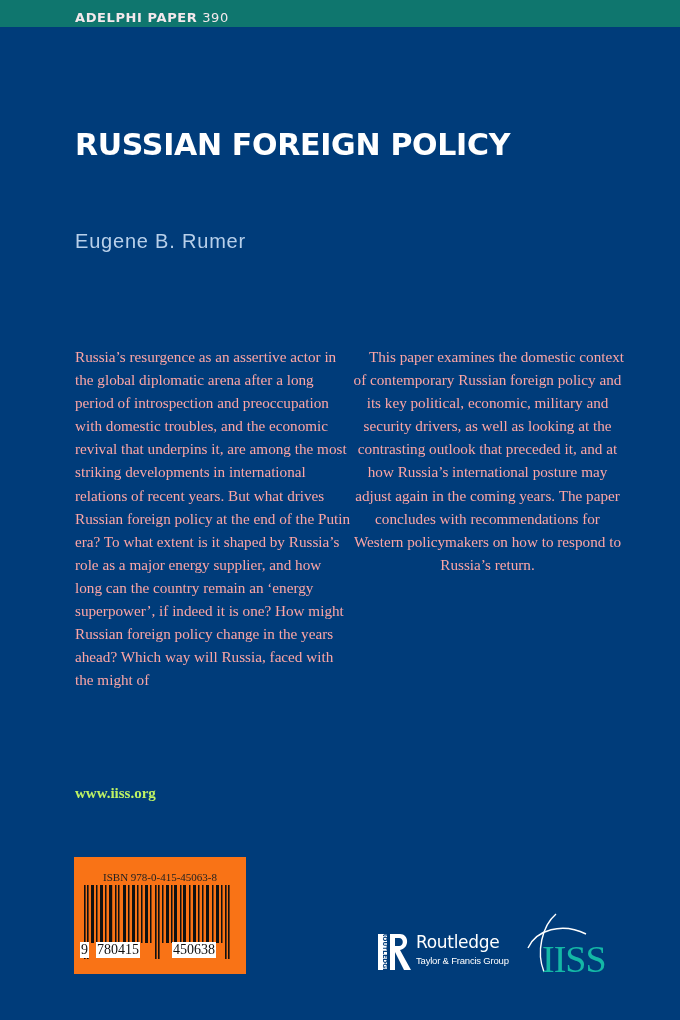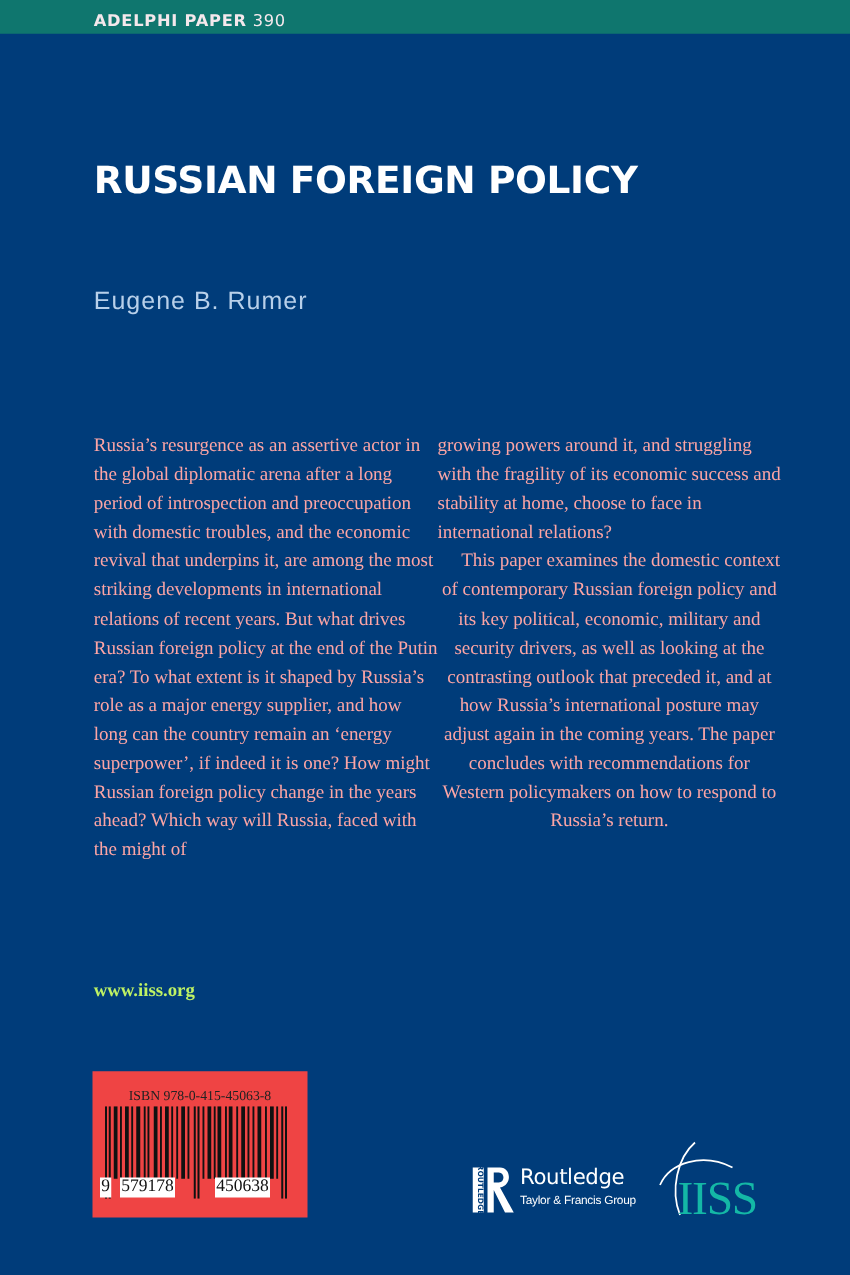--- a/index.html
+++ b/index.html
@@ -72,21 +72,21 @@
       font-family: "Liberation Serif", serif;
       font-weight: bold;
       font-size: 15px;
       color: #bef264;
     }
 
     .barcode-box {
       position: absolute;
       left: 74px; top: 857px;
       width: 172px; height: 117px;
-      background: #ef4444;
+      background: #f97316;
     }
     .isbn-text {
       position: absolute;
       left: 0; top: 14px;
       width: 172px;
       text-align: center;
       font-family: "Liberation Serif", serif;
       font-size: 11px;
       color: #222;
     }
@@ -155,21 +155,20 @@
   <div>RUSSIAN FOREIGN POLICY</div>
 </div>
 
 <div class="author">Eugene B. Rumer</div>
 
 <div class="col col-left">
   <p>Russia’s resurgence as an assertive actor in the global diplomatic arena after a long period of introspection and preoccupation with domestic troubles, and the economic revival that underpins it, are among the most striking developments in international relations of recent years. But what drives Russian foreign policy at the end of the Putin era? To what extent is it shaped by Russia’s role as a major energy supplier, and how long can the country remain an ‘energy superpower’, if indeed it is one? How might Russian foreign policy change in the years ahead? Which way will Russia, faced with the might of</p>
 </div>
 
 <div class="col col-right">
-  <p>growing powers around it, and struggling with the fragility of its economic success and stability at home, choose to face in international relations?</p>
   <p class="indent">This paper examines the domestic context of contemporary Russian foreign policy and its key political, economic, military and security drivers, as well as looking at the contrasting outlook that preceded it, and at how Russia’s international posture may adjust again in the coming years. The paper concludes with recommendations for Western policymakers on how to respond to Russia’s return.</p>
 </div>
 
 <div class="website">www.iiss.org</div>
 
 <div class="barcode-box">
   <div class="isbn-text">ISBN 978-0-415-45063-8</div>
   <svg class="bars" viewBox="0 0 158 74" preserveAspectRatio="none">
     <g fill="#111">
       <rect x="2" y="0" width="1.6" height="74"></rect>
@@ -202,21 +201,21 @@
       <rect x="120" y="0" width="1.5" height="58"></rect>
       <rect x="124" y="0" width="3" height="58"></rect>
       <rect x="130" y="0" width="1.5" height="58"></rect>
       <rect x="134" y="0" width="3" height="58"></rect>
       <rect x="139" y="0" width="1.5" height="58"></rect>
       <rect x="143" y="0" width="1.6" height="74"></rect>
       <rect x="146" y="0" width="1.6" height="74"></rect>
     </g>
   </svg>
   <span class="barcode-digits" style="left:6px;">9</span>
-  <span class="barcode-digits" style="left:22px;">579178</span>
+  <span class="barcode-digits" style="left:22px;">780415</span>
   <span class="barcode-digits" style="left:98px;">450638</span>
 </div>
 
 <div class="routledge">
   <svg width="36" height="40" viewBox="0 0 36 40" style="position:absolute;left:0;top:0;">
     <rect x="0" y="2" width="9" height="36" fill="#ffffff"></rect>
     <text x="4.5" y="20" fill="#003c7a" font-size="6" font-family="DejaVu Sans, sans-serif" font-weight="bold" text-anchor="middle" transform="rotate(90 4.5 20)">ROUTLEDGE</text>
     <path d="M12 2 L22 2 C31 2 32 16 22 18 L33 38 L26 38 L17 20 L17 38 L12 38 Z" fill="#ffffff"></path>
     <path d="M17 6 L21 6 C26 6 26 14 21 14 L17 14 Z" fill="#003c7a"></path>
   </svg>

